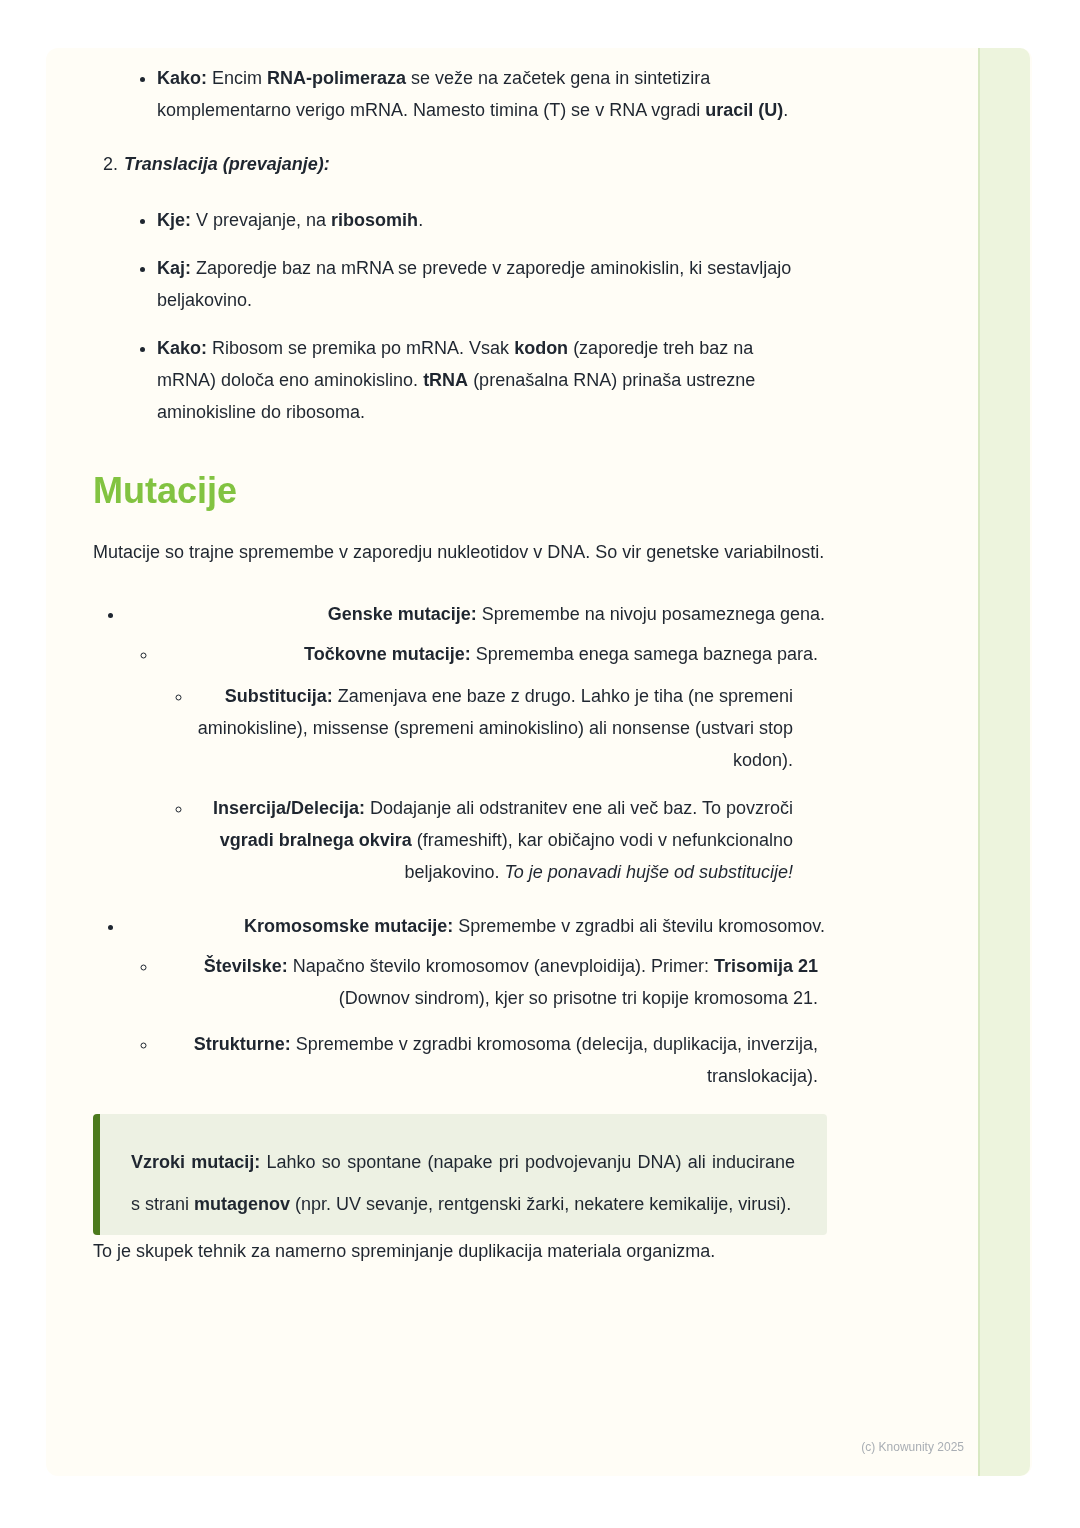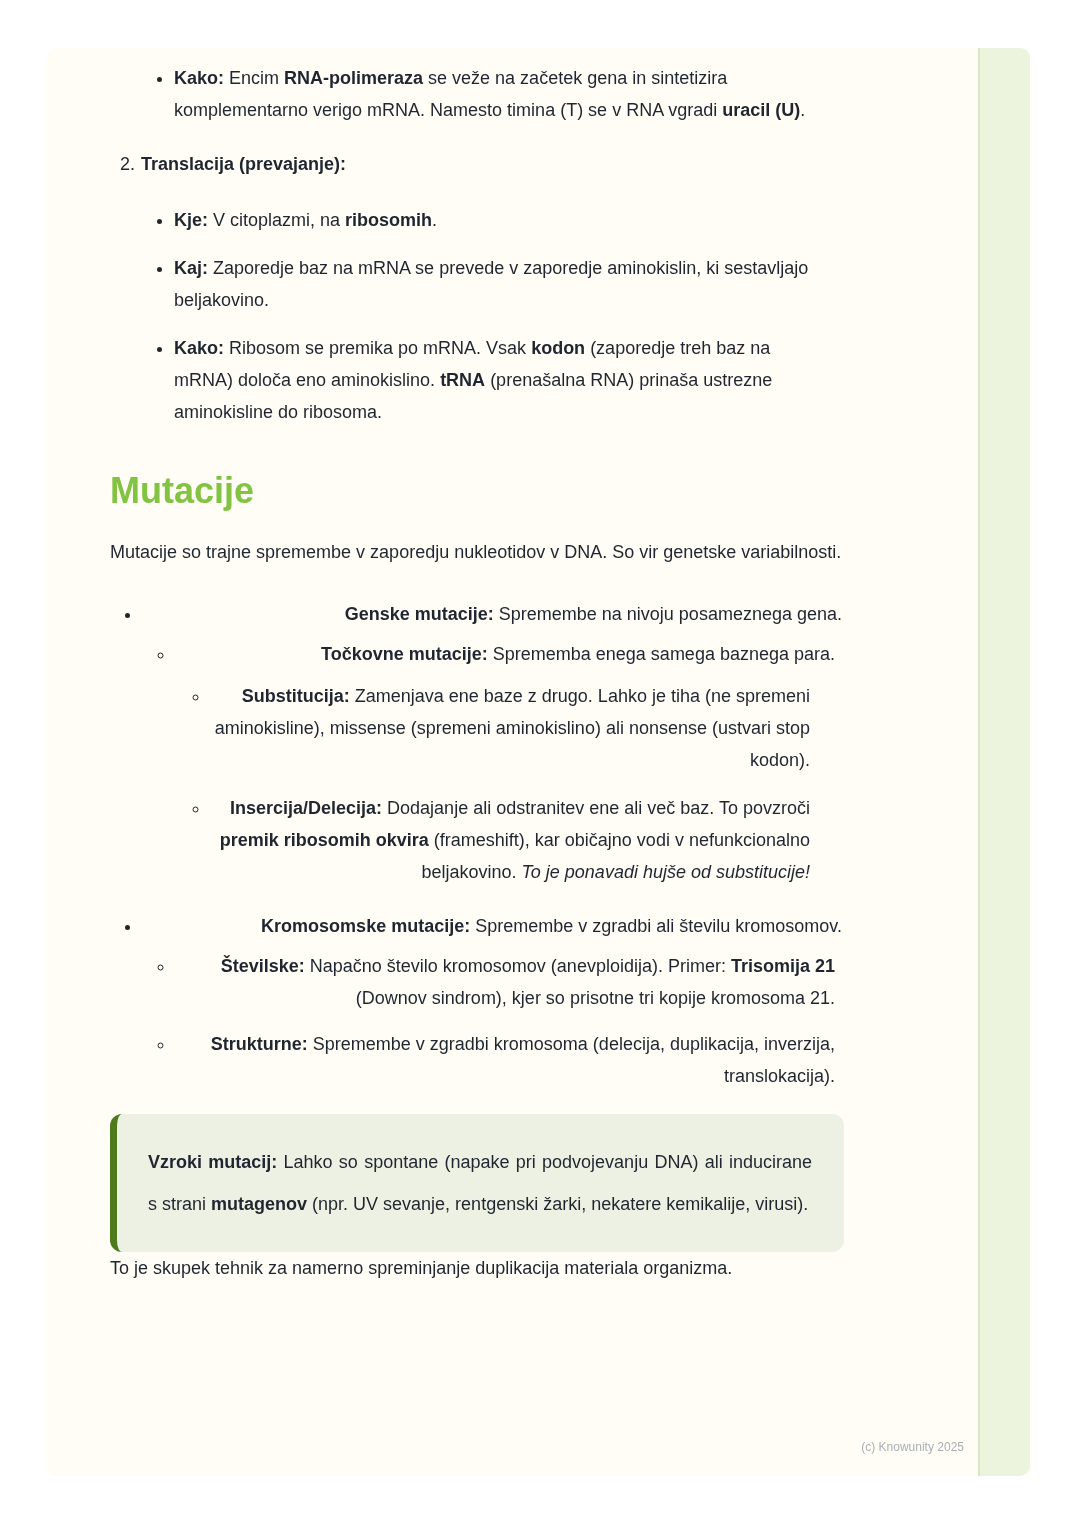--- a/index.html
+++ b/index.html
@@ -19,49 +19,49 @@
   .page{
     position:absolute; left:46px; top:48px; width:986px; height:1428px;
     background:var(--page-bg); border-radius:12px;
   }
   .edge-strip{
     position:absolute; right:2px; top:0; bottom:0; width:52px;
     background:var(--strip-bg); border-left:2px solid var(--strip-edge);
     border-radius:0 10px 10px 0;
   }
   .content{
-    position:absolute; left:64px; top:12px; width:820px;
+    position:absolute; left:47px; top:12px; width:820px;
     font-size:18px; line-height:32px;
   }
   b{font-weight:700;}
   i{}
 
   ul{list-style-position:outside;}
   .top-list{list-style-type:disc; padding-left:64px; margin-top:2px;}
   .top-list > li{max-width:660px; margin-bottom:16px;}
   .numbered{padding-left:10px; margin:22px 0 24px;}
-  .numbered b{margin-left:6px;}
+  .numbered b{margin-left:6px;font-style:italic;}
 
   h2{
     color:var(--heading-green); font-size:36px; line-height:34px;
     font-weight:700; margin:46px 0 28px;
   }
   .intro{max-width:760px; margin-bottom:30px;}
 
   .mut-list{list-style-type:disc; padding-left:32px;}
   .mut-list > li{max-width:700px; margin-bottom:22px;text-align:right;}
   .mut-list ul{list-style-type:circle; padding-left:33px; margin-top:8px;}
   .mut-list ul > li{max-width:660px; margin-bottom:14px;}
   .mut-list ul ul{padding-left:35px; margin-top:10px;}
   .mut-list ul ul > li{max-width:600px; margin-bottom:16px;}
 
   .callout{
     margin-top:20px; width:734px; background:var(--callout-bg);
-    border-left:7px solid var(--callout-bar); border-radius:12px;
-    padding:27px 32px 27px 31px;
+    border-left:7px solid var(--callout-bar); border-radius:4px;
+    padding:27px 32px 10px 31px;
     text-align:justify; line-height:42px; max-width:734px;
   }
 
   .eng-heading{margin-top:44px;}
   .watermark{
     position:absolute; right:68px; top:1390px;
     font-size:12px; color:var(--watermark); line-height:18px;
   }
 </style>
 </head>
@@ -72,35 +72,35 @@
 
   <div class="content">
 
     <ul class="top-list">
       <li><b>Kako:</b><span> Encim </span><b>RNA-polimeraza</b><span> se veže na začetek gena in sintetizira komplementarno verigo mRNA. Namesto timina (T) se v RNA vgradi </span><b>uracil (U)</b><span>.</span></li>
     </ul>
 
     <div class="numbered"><span>2.</span><b>Translacija (prevajanje):</b></div>
 
     <ul class="top-list">
-      <li><b>Kje:</b><span> V citoplazmi, na </span><b>ribosomih</b><span>.</span></li>
+      <li><b>Kje:</b><span> V prevajanje, na </span><b>ribosomih</b><span>.</span></li>
       <li><b>Kaj:</b><span> Zaporedje baz na mRNA se prevede v zaporedje aminokislin, ki sestavljajo beljakovino.</span></li>
       <li><b>Kako:</b><span> Ribosom se premika po mRNA. Vsak </span><b>kodon</b><span> (zaporedje treh baz na mRNA) določa eno aminokislino. </span><b>tRNA</b><span> (prenašalna RNA) prinaša ustrezne aminokisline do ribosoma.</span></li>
     </ul>
 
     <h2>Mutacije</h2>
     <p class="intro">Mutacije so trajne spremembe v zaporedju nukleotidov v DNA. So vir genetske variabilnosti.</p>
 
     <ul class="mut-list">
       <li><b>Genske mutacije:</b><span> Spremembe na nivoju posameznega gena.</span>
         <ul>
           <li><b>Točkovne mutacije:</b><span> Sprememba enega samega baznega para.</span>
             <ul>
               <li><b>Substitucija:</b><span> Zamenjava ene baze z drugo. Lahko je tiha (ne spremeni aminokisline), missense (spremeni aminokislino) ali nonsense (ustvari stop kodon).</span></li>
-              <li><b>Insercija/Delecija:</b><span> Dodajanje ali odstranitev ene ali več baz. To povzroči </span><b>premik ribosomih okvira</b><span> (frameshift), kar običajno vodi v nefunkcionalno beljakovino. </span><i>To je ponavadi hujše od substitucije!</i></li>
+              <li><b>Insercija/Delecija:</b><span> Dodajanje ali odstranitev ene ali več baz. To povzroči </span><b>vgradi bralnega okvira</b><span> (frameshift), kar običajno vodi v nefunkcionalno beljakovino. </span><i>To je ponavadi hujše od substitucije!</i></li>
             </ul>
           </li>
         </ul>
       </li>
       <li><b>Kromosomske mutacije:</b><span> Spremembe v zgradbi ali številu kromosomov.</span>
         <ul>
           <li><b>Številske:</b><span> Napačno število kromosomov (anevploidija). Primer: </span><b>Trisomija 21</b><span> (Downov sindrom), kjer so prisotne tri kopije kromosoma 21.</span></li>
           <li><b>Strukturne:</b><span> Spremembe v zgradbi kromosoma (delecija, duplikacija, inverzija, translokacija).</span></li>
         </ul>
       </li>

